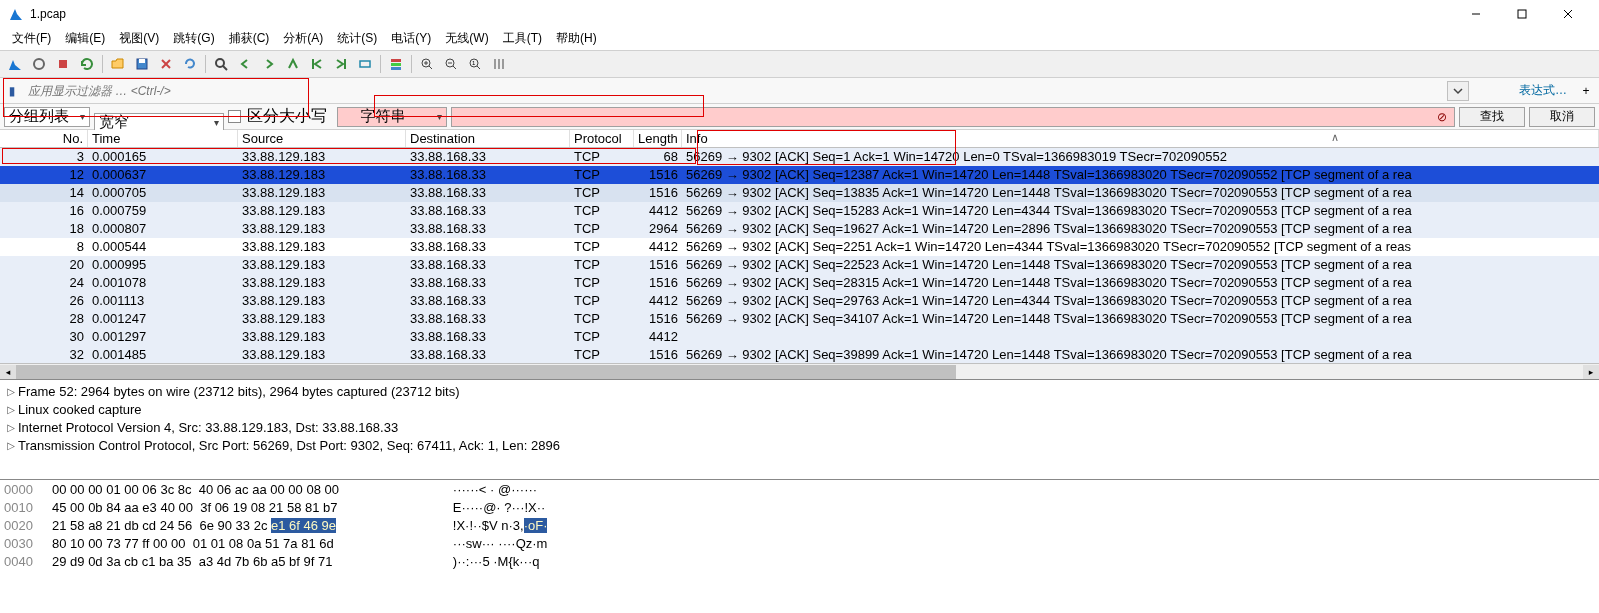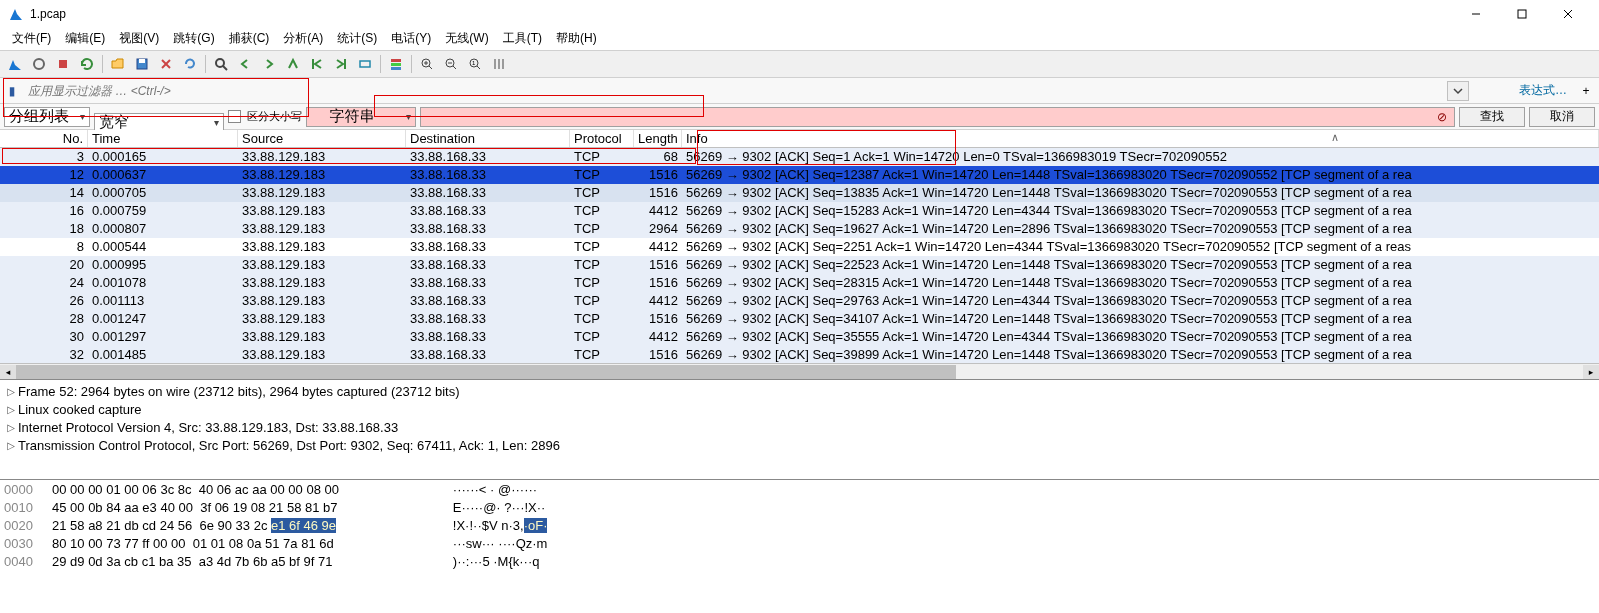--- a/index.html
+++ b/index.html
@@ -20,21 +20,21 @@
 .filter-end-btn { width: 22px; height: 20px; display: flex; align-items: center; justify-content: center; cursor: pointer; border: 1px solid #c0c0c0; background: #f0f0f0; }
 .expr-link { padding: 0 6px; color: #0369a1; cursor: pointer; margin-left: 40px; }
 .plus-btn { width: 18px; height: 18px; display: flex; align-items: center; justify-content: center; cursor: pointer; }
 .search-row { height: 26px; display: flex; align-items: center; padding: 2px 4px; gap: 4px; background: #f8f8f8; border-bottom: 1px solid #d0d0d0; }
 .sel { height: 20px; border: 1px solid #a0a0a0; background: #fff; font-size: 15px; padding: 0 18px 0 4px; appearance: none; position: relative; display: flex; align-items: center; cursor: pointer; }
 .sel::after { content: "▾"; position: absolute; right: 4px; font-size: 10px; color: #444; }
 .sel1 { width: 86px; }
 .sel2 { width: 130px; margin-top: 12px; }
 .sel3 { width: 110px; text-align: center; justify-content: center; padding-left: 0; }
 .chk { width: 13px; height: 13px; border: 1px solid #888; background: #fff; margin-right: 2px; }
-.chk-lbl { font-size: 11px; }
+.chk-lbl { font-size: 16px; margin-right: 6px; }
 .search-input { flex: 1; height: 20px; border: 1px solid #a0a0a0; background: #ffcccc; padding: 0 4px; display: flex; align-items: center; justify-content: flex-end; }
 .search-clear { width: 16px; height: 16px; display: flex; align-items: center; justify-content: center; cursor: pointer; color: #800; }
 .btn { height: 20px; padding: 0 20px; border: 1px solid #a0a0a0; background: #f0f0f0; cursor: pointer; font-size: 12px; display: flex; align-items: center; }
 .packet-list { flex: 0 0 250px; overflow: hidden; position: relative; border-bottom: 1px solid #888; }
 .pl-header { display: flex; height: 18px; background: #fff; border-bottom: 1px solid #c0c0c0; font-family: Consolas, "Courier New", monospace; font-size: 13px; }
 .pl-header > div { padding: 1px 4px; border-right: 1px solid #e0e0e0; overflow: hidden; white-space: nowrap; }
 .pl-body { overflow-y: auto; overflow-x: hidden; height: calc(100% - 18px - 16px); }
 .pl-row { display: flex; height: 18px; font-family: Consolas, "Courier New", monospace; font-size: 13px; cursor: pointer; white-space: nowrap; }
 .pl-row > div { padding: 1px 4px; overflow: hidden; }
 .c-no { width: 88px; text-align: right; }
@@ -359,21 +359,20 @@
         <div class="c-len">1516</div>
         <div class="c-info">56269 → 9302 [ACK] Seq=34107 Ack=1 Win=14720 Len=1448 TSval=1366983020 TSecr=702090553 [TCP segment of a rea</div>
       </div>
       <div class="pl-row" style="background: rgb(232, 238, 248);">
         <div class="c-no">30</div>
         <div class="c-time">0.001297</div>
         <div class="c-src">33.88.129.183</div>
         <div class="c-dst">33.88.168.33</div>
         <div class="c-proto">TCP</div>
         <div class="c-len">4412</div>
-        <div class="c-info">56269 → 9302 [ACK] Seq=35555 Ack=1 Win=14720 Len=4344 TSval=1366983020 TSecr=702090553 [TCP segment of a rea</div>
       </div>
       <div class="pl-row" style="background: rgb(232, 238, 248);">
         <div class="c-no">32</div>
         <div class="c-time">0.001485</div>
         <div class="c-src">33.88.129.183</div>
         <div class="c-dst">33.88.168.33</div>
         <div class="c-proto">TCP</div>
         <div class="c-len">1516</div>
         <div class="c-info">56269 → 9302 [ACK] Seq=39899 Ack=1 Win=14720 Len=1448 TSval=1366983020 TSecr=702090553 [TCP segment of a rea</div>
       </div>

